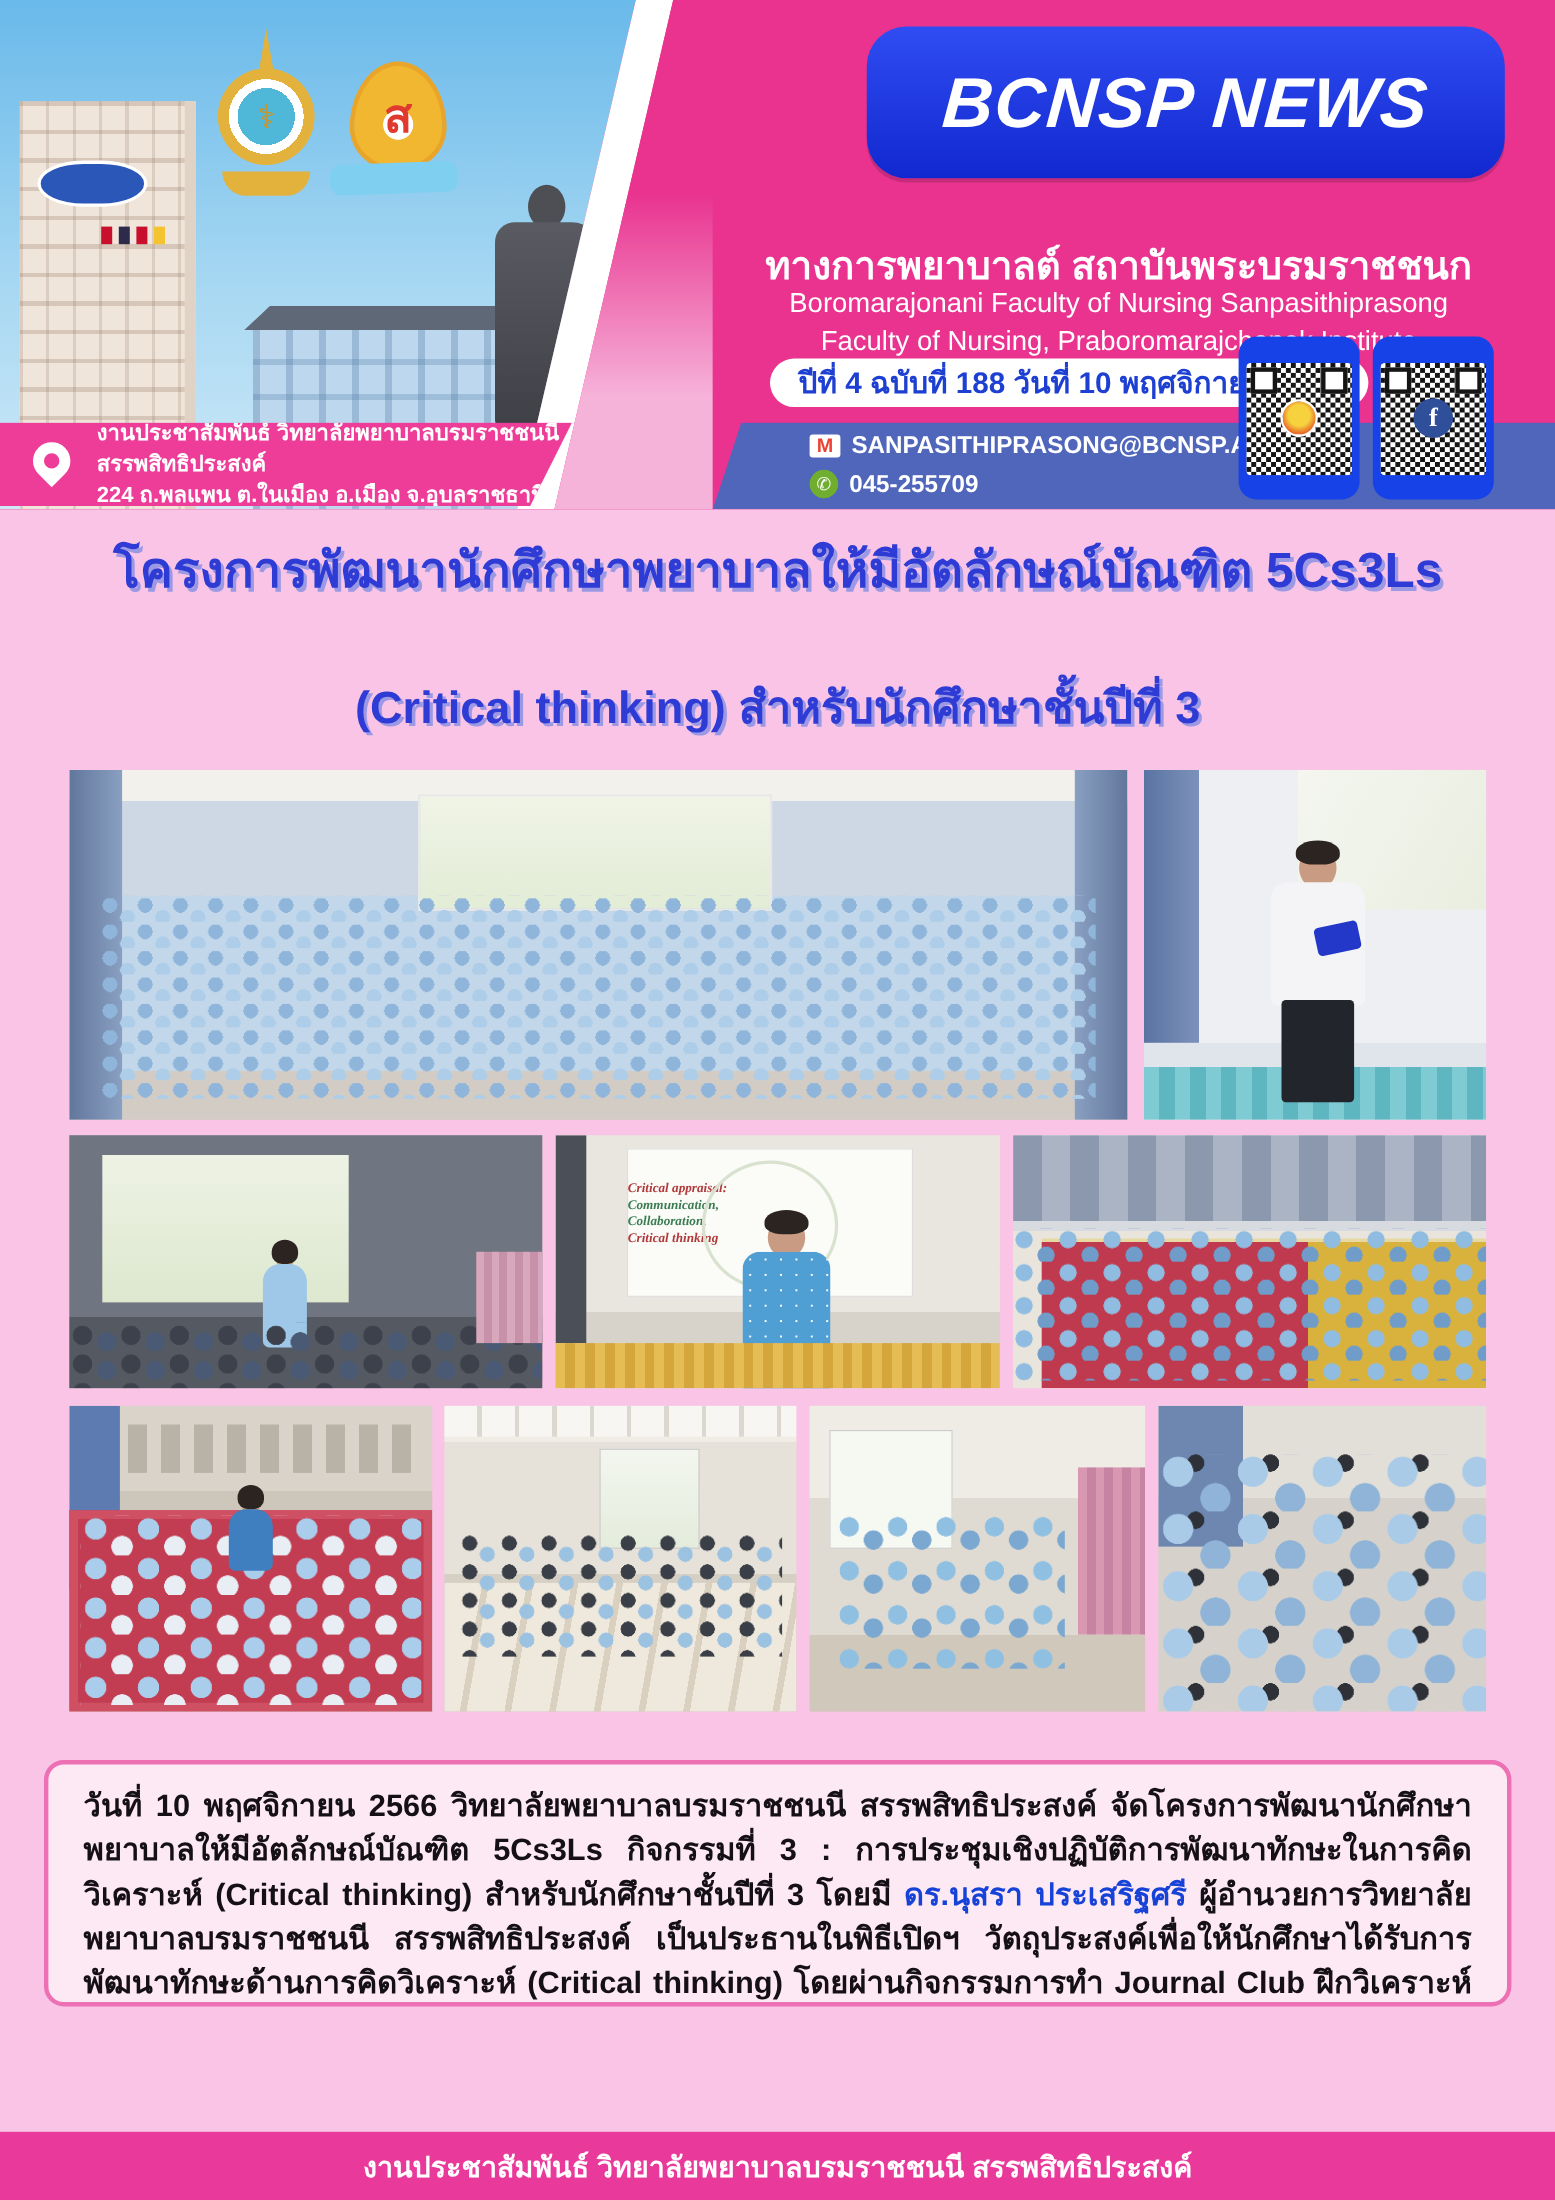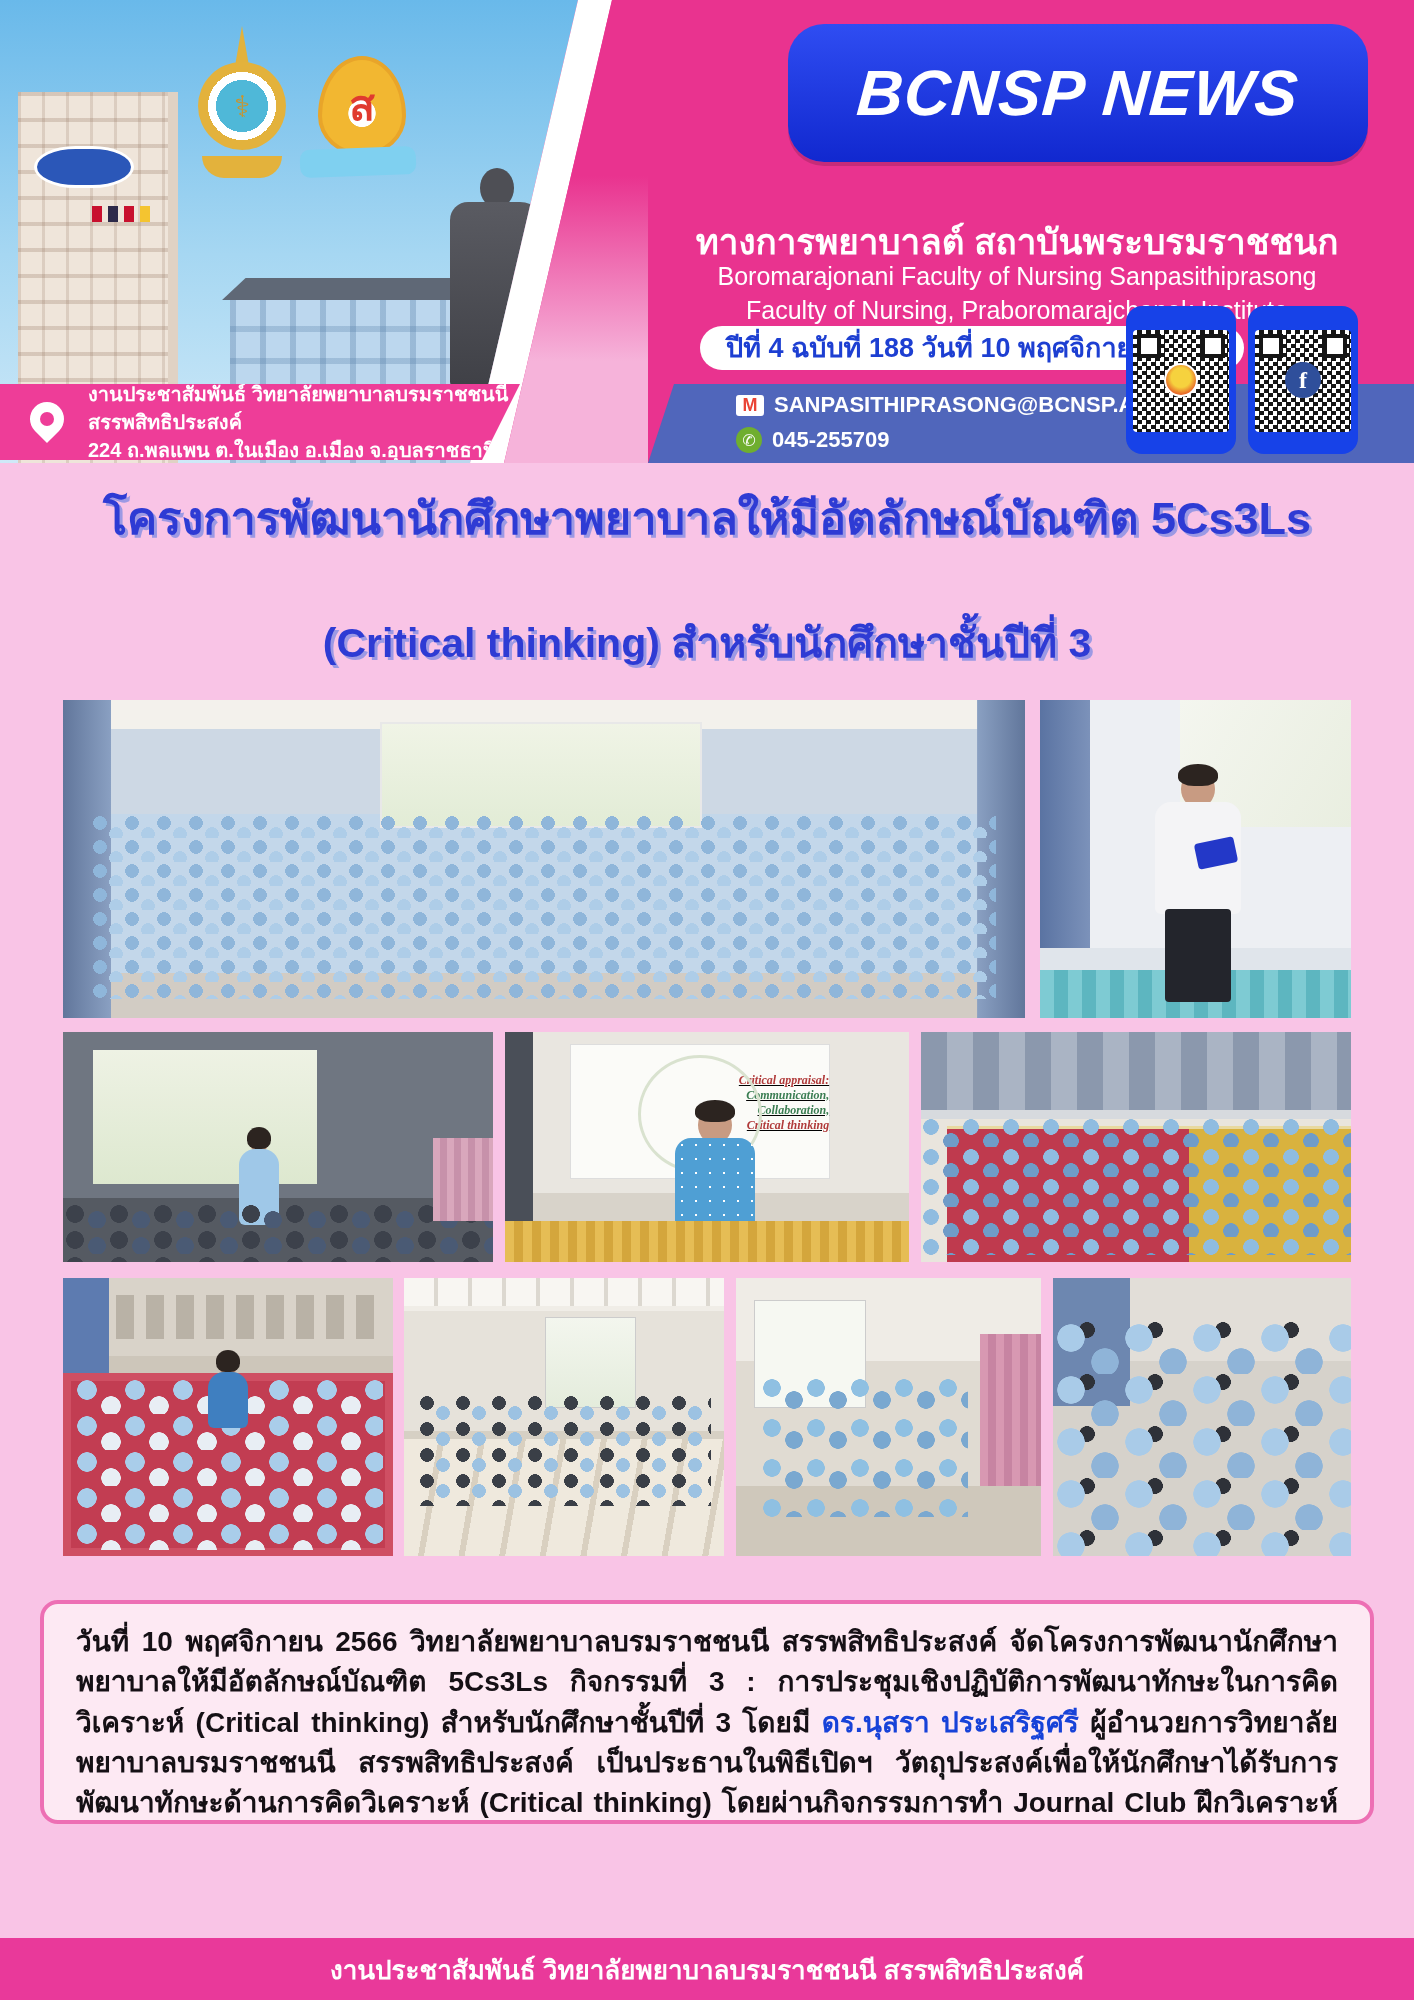--- a/index.html
+++ b/index.html
@@ -138,21 +138,21 @@
   .psn3 .head{width:18px;height:20px;}
   .psn3 .body{top:16px;background:#9fc8e8;bottom:0;}
   .crowd3{left:0;right:0;bottom:0;height:26%;
        background-image:radial-gradient(circle 9px at 12px 12px,#3c414b 96%,transparent),
                         radial-gradient(circle 9px at 34px 18px,#4a5a74 96%,transparent);
        background-size:44px 26px;}
   .gold3{right:0;bottom:18%;width:14%;height:36%;background:repeating-linear-gradient(90deg,#d9a7bc 0 7px,#c791aa 7px 14px);}
   #ph4{left:505px;top:1032px;width:404px;height:230px;
        background:linear-gradient(180deg,#e9e6e0 0 70%,#d8d3ca 70%);}
   .cur4{left:0;top:0;bottom:18%;width:7%;background:#4a4f58;}
-  .scr4{left:16%;top:5%;width:64%;height:58%;background:#fbfbf8;border:1px solid #ddd;text-align:right;text-decoration:underline;}
+  .scr4{left:16%;top:5%;width:64%;height:58%;background:#fbfbf8;border:1px solid #ddd;text-align:left;}
   .scr4::before{content:"";position:absolute;left:50%;top:52%;transform:translate(-50%,-50%);
        width:118px;height:112px;border-radius:50%;border:3px solid #d9e2cf;}
   .scr4 span{display:block;font-family:"Liberation Serif",serif;font-style:italic;font-weight:bold;
        font-size:12px;line-height:15px;}
   .scr4 .s1{margin-top:28px;color:#b03a3a;}
   .scr4 .s2,.scr4 .s3{color:#3a7d52;}
   .scr4 .s4{color:#b03a3a;}
   .psn4{left:42%;top:32%;width:80px;height:160px;}
   .psn4 .body{background:#4f9fd4;bottom:0;background-image:radial-gradient(circle 2px,#fff 60%,transparent 65%);background-size:14px 14px;}
   .gold4{left:0;right:0;bottom:0;height:18%;background:repeating-linear-gradient(90deg,#e6bd55 0 9px,#d4a63c 9px 18px);}

